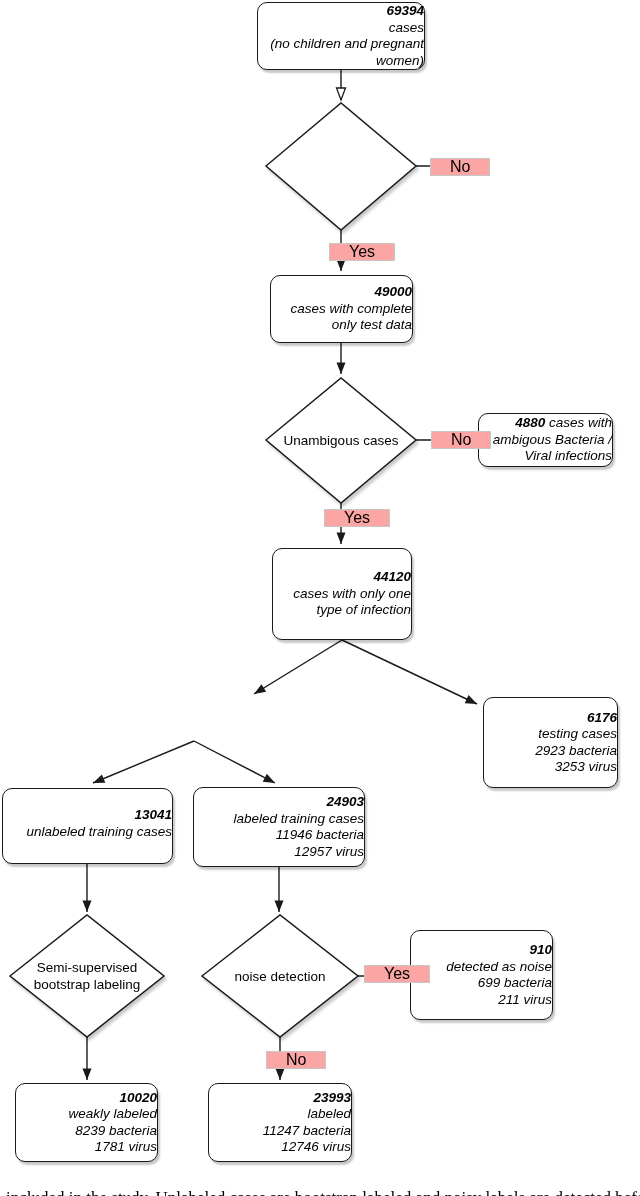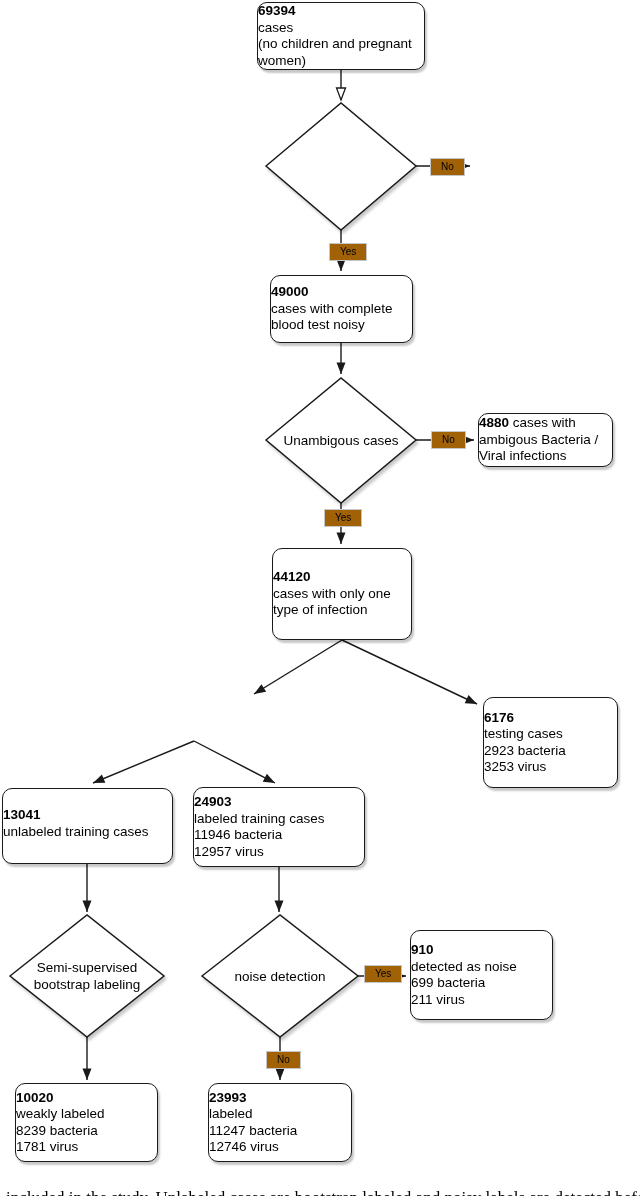--- a/index.html
+++ b/index.html
@@ -5,33 +5,33 @@
   html,body{margin:0;padding:0;background:#ffffff;}
   .stage{
     position:relative;width:640px;height:1196px;background:#ffffff;overflow:hidden;
     font-family:"Liberation Sans",sans-serif;color:#000;
   }
   .layer{position:absolute;left:0;top:0;}
   .box{
     position:absolute;box-sizing:border-box;background:#ffffff;
     border:1.5px solid #1a1a1a;border-radius:10px;
     box-shadow:2px 3px 2px rgba(0,0,0,0.22);
-    display:flex;flex-direction:column;justify-content:center;align-items:flex-start;
-    text-align:center;font-size:13.5px;line-height:16.5px;
+    display:flex;flex-direction:column;justify-content:center;align-items:flex-end;
+    text-align:center;font-size:13.5px;line-height:16.5px;font-style:italic;
   }
   .box.top-align{justify-content:flex-start;padding-top:18px;}
   .num{font-weight:bold;}
   .ln{white-space:nowrap;}
   .dlabel{
     position:absolute;display:flex;flex-direction:column;justify-content:center;align-items:center;
     text-align:center;font-size:13.5px;line-height:17px;pointer-events:none;
   }
   .elabel{
-    position:absolute;background:#a16207;border:1px solid #c6c6c6;
-    font-size:10px;line-height:14px;padding:1px 10px;white-space:nowrap;
+    position:absolute;background:#fca5a5;border:1px solid #c6c6c6;
+    font-size:16px;line-height:14px;padding:1px 19px;white-space:nowrap;
   }
   .caption{
     position:absolute;left:6px;top:1188px;width:634px;
     font-family:"Liberation Serif",serif;font-size:17px;white-space:nowrap;color:#000;
   }
   svg .shape{filter:drop-shadow(2px 3px 1.5px rgba(0,0,0,0.22));}
 </style>
 </head>
 <body>
 
@@ -77,21 +77,21 @@
     <div class="ln num">69394</div>
     <div class="ln">cases</div>
     <div class="ln">(no children and pregnant</div>
     <div class="ln">women)</div>
   </div>
 
 
   <div class="box" style="left:270px;top:275px;width:143px;height:68px">
     <div class="ln num">49000</div>
     <div class="ln">cases with complete</div>
-    <div class="ln">blood test noisy</div>
+    <div class="ln">only test data</div>
   </div>
 
   <div class="box" style="left:478px;top:413px;width:135px;height:54px">
     <div class="ln"><b class="num">4880</b><span> cases with</span></div>
     <div class="ln">ambigous Bacteria /</div>
     <div class="ln">Viral infections</div>
   </div>
 
   <div class="box" style="left:272px;top:548px;width:140px;height:92px">
     <div class="ln num">44120</div>

